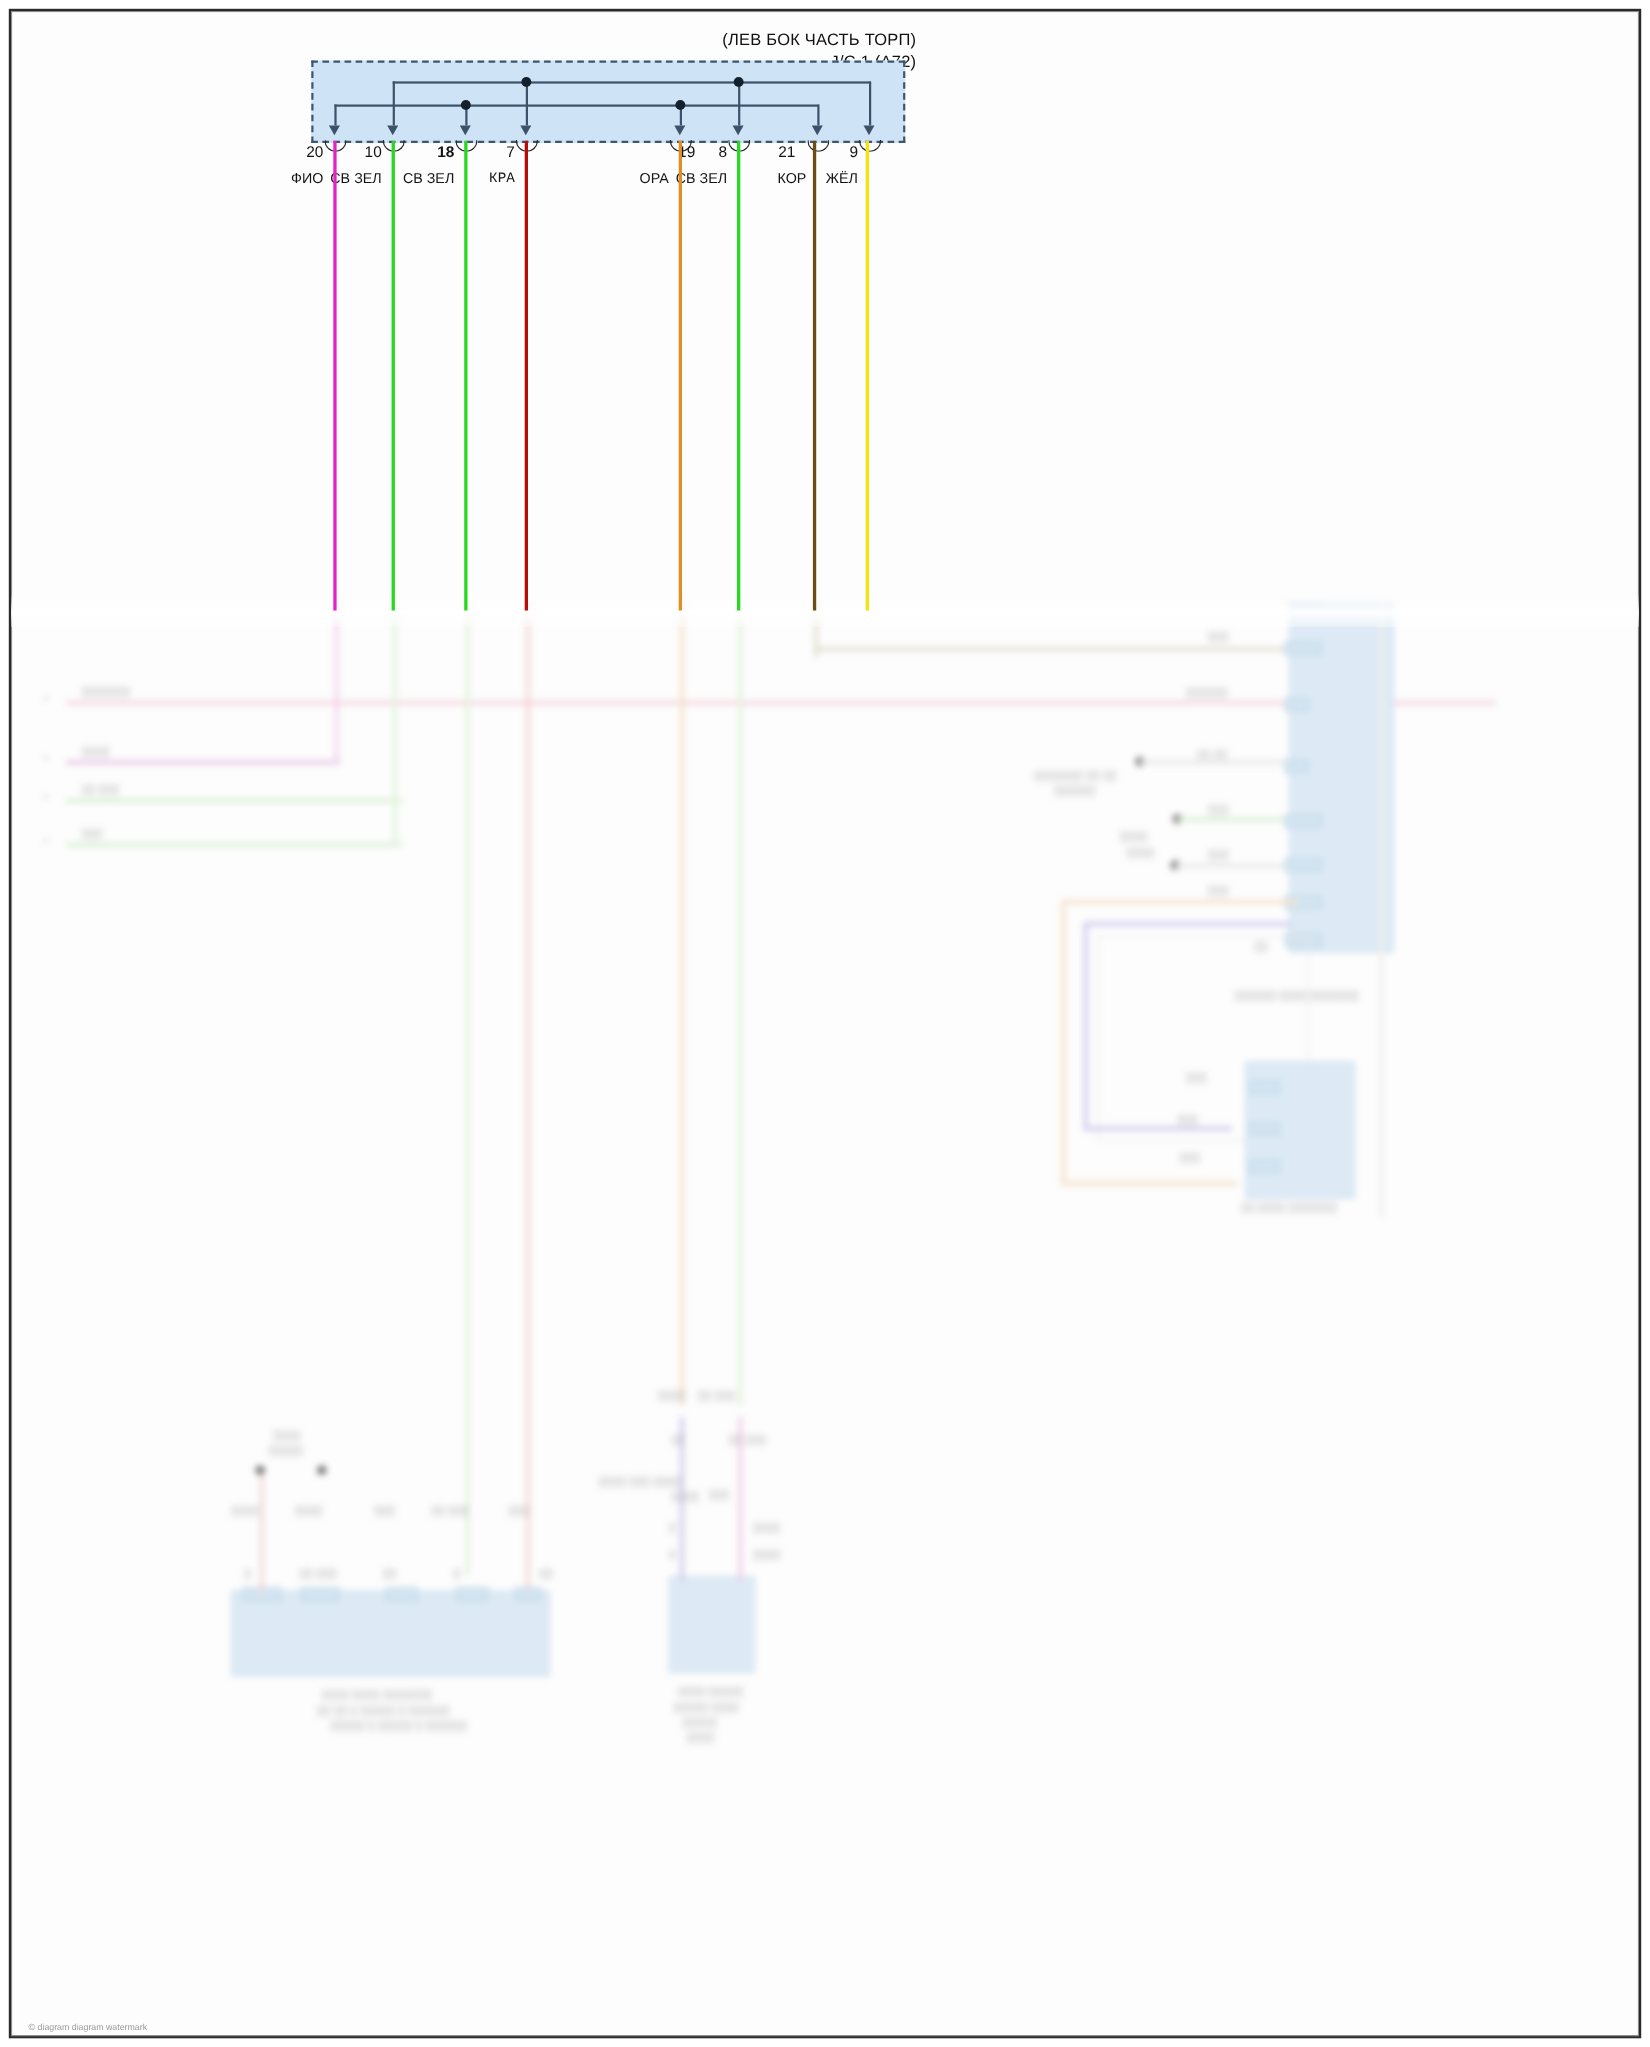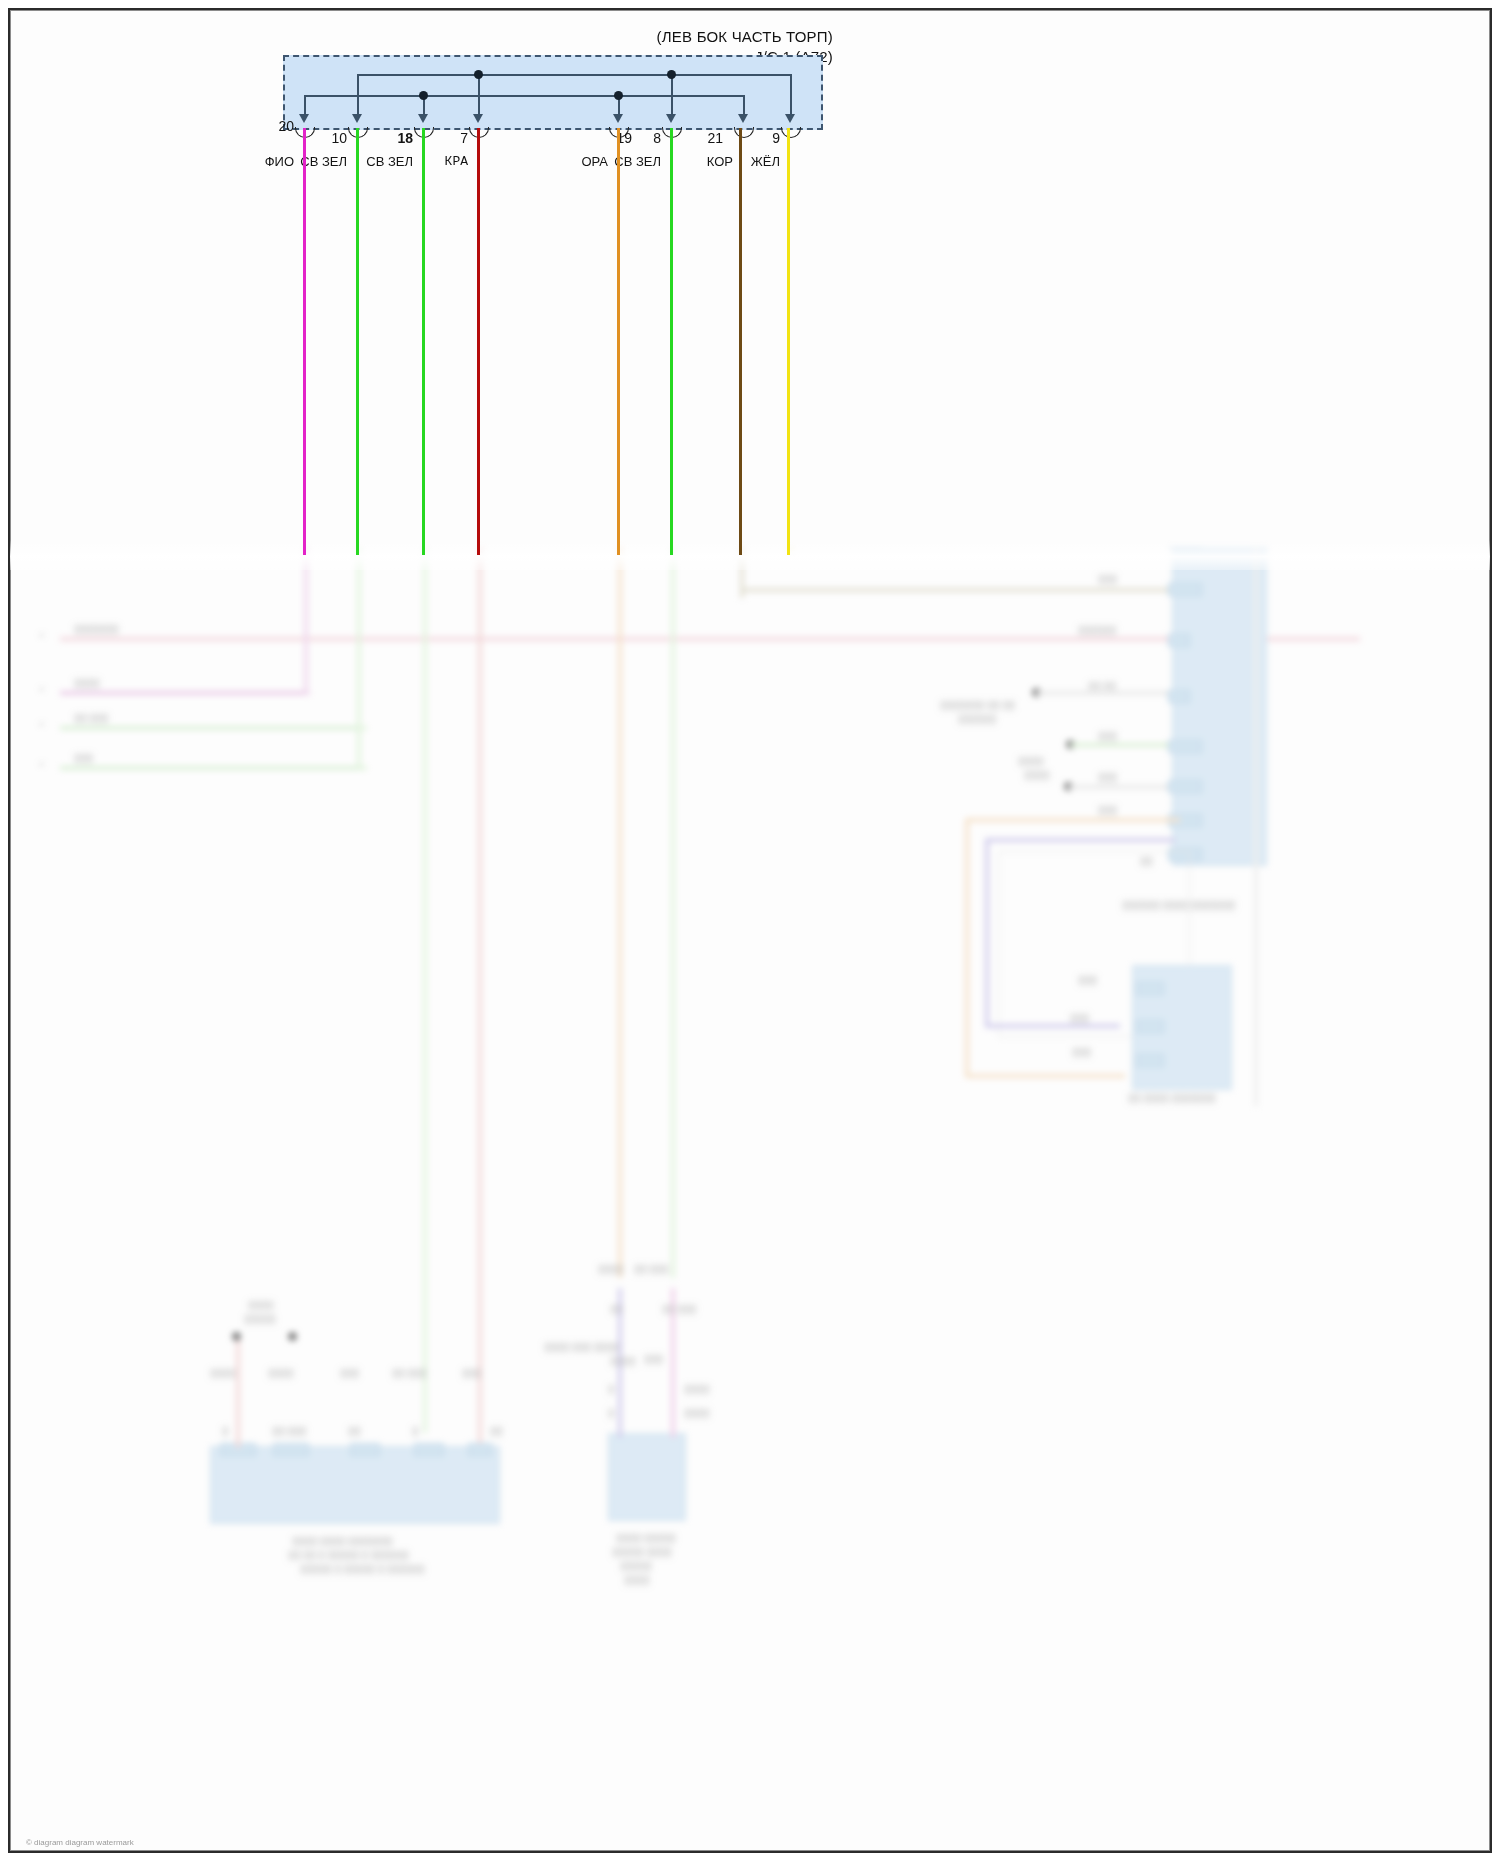--- a/index.html
+++ b/index.html
@@ -342,21 +342,21 @@
 
     <div class="pin-cup" style="left:285px; top:117px;"></div>
     <div class="pin-cup" style="left:338px; top:117px;"></div>
     <div class="pin-cup" style="left:404px; top:117px;"></div>
     <div class="pin-cup" style="left:459px; top:117px;"></div>
     <div class="pin-cup" style="left:599px; top:117px;"></div>
     <div class="pin-cup" style="left:652px; top:117px;"></div>
     <div class="pin-cup" style="left:724px; top:117px;"></div>
     <div class="pin-cup" style="left:771px; top:117px;"></div>
 
-    <div class="pin-num" style="left:240px; top:108px; width:44px;">20</div>
+    <div class="pin-num" style="left:240px; top:120px; width:44px;">20</div>
     <div class="pin-num" style="left:293px; top:120px; width:44px;">10</div>
     <div class="pin-num" style="left:359px; top:120px; width:44px;font-weight:bold;">18</div>
     <div class="pin-num" style="left:414px; top:120px; width:44px;">7</div>
     <div class="pin-num" style="left:578px; top:120px; width:44px;">19</div>
     <div class="pin-num" style="left:607px; top:120px; width:44px;">8</div>
     <div class="pin-num" style="left:669px; top:120px; width:44px;">21</div>
     <div class="pin-num" style="left:726px; top:120px; width:44px;">9</div>
 
     <div class="wire-label" style="left:215px; top:144px; width:69px;">ФИО</div>
     <div class="wire-label" style="left:268px; top:144px; width:69px;">СВ ЗЕЛ</div>

